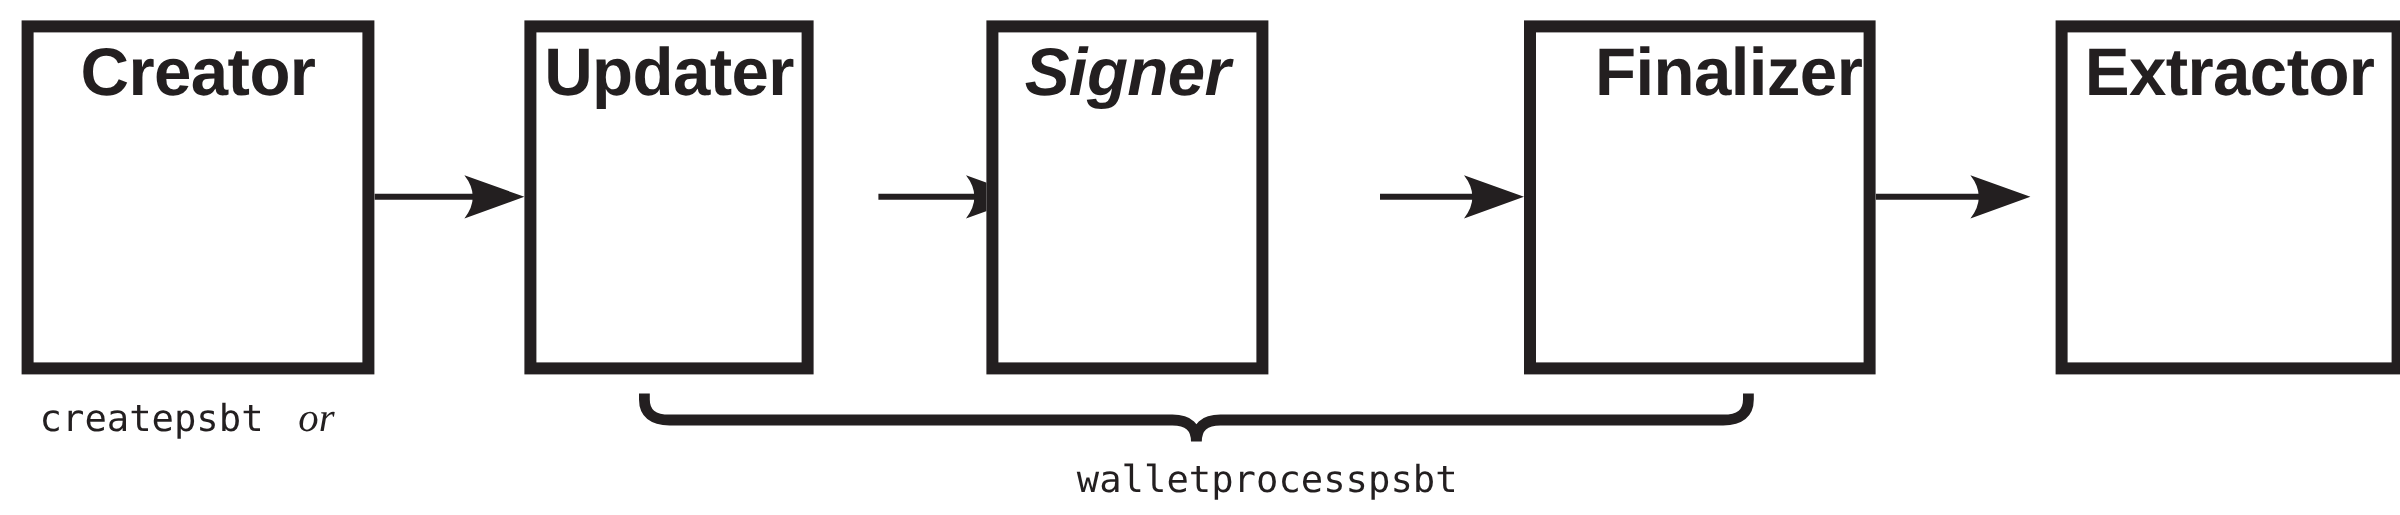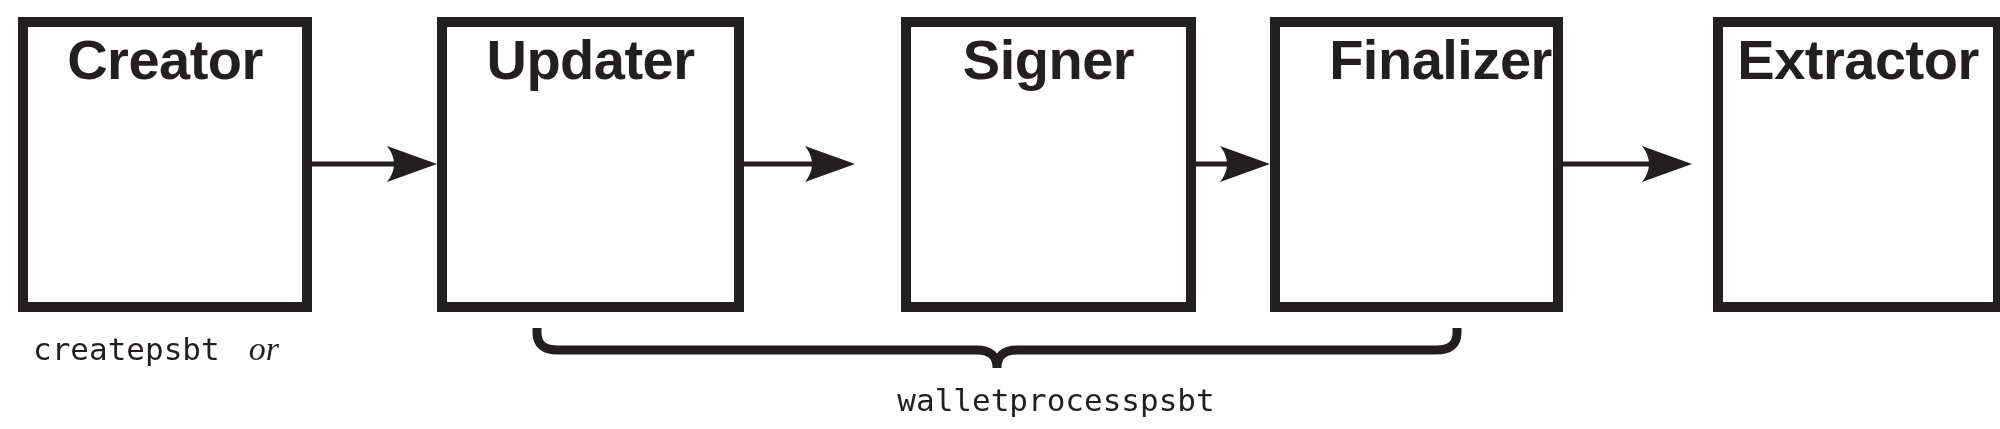--- a/index.html
+++ b/index.html
@@ -23,22 +23,22 @@
     top: 17px;
     height: 295px;
     box-sizing: border-box;
     border: 10px solid var(--ink);
     background: var(--bg);
     display: flex;
     align-items: flex-start;
     justify-content: center;
   }
   .box-creator   { left: 18px;   width: 294px; }
-  .box-updater   { left: 437px;  width: 307px; }
-  .box-signer    { left: 901px;  width: 295px; }
+  .box-updater   { left: 437px;  width: 241px; }
+  .box-signer    { left: 822px;  width: 235px; font-style: italic; }
   .box-finalizer { left: 1270px; width: 293px; padding-left: 48px; }
   .box-extractor { left: 1692px; width: 290px; margin-left: 21px; }
   .box-label {
     font-weight: bold;
     font-size: 56px;
     color: var(--ink);
     letter-spacing: -0.5px;
     white-space: nowrap;
   }
   .code {

